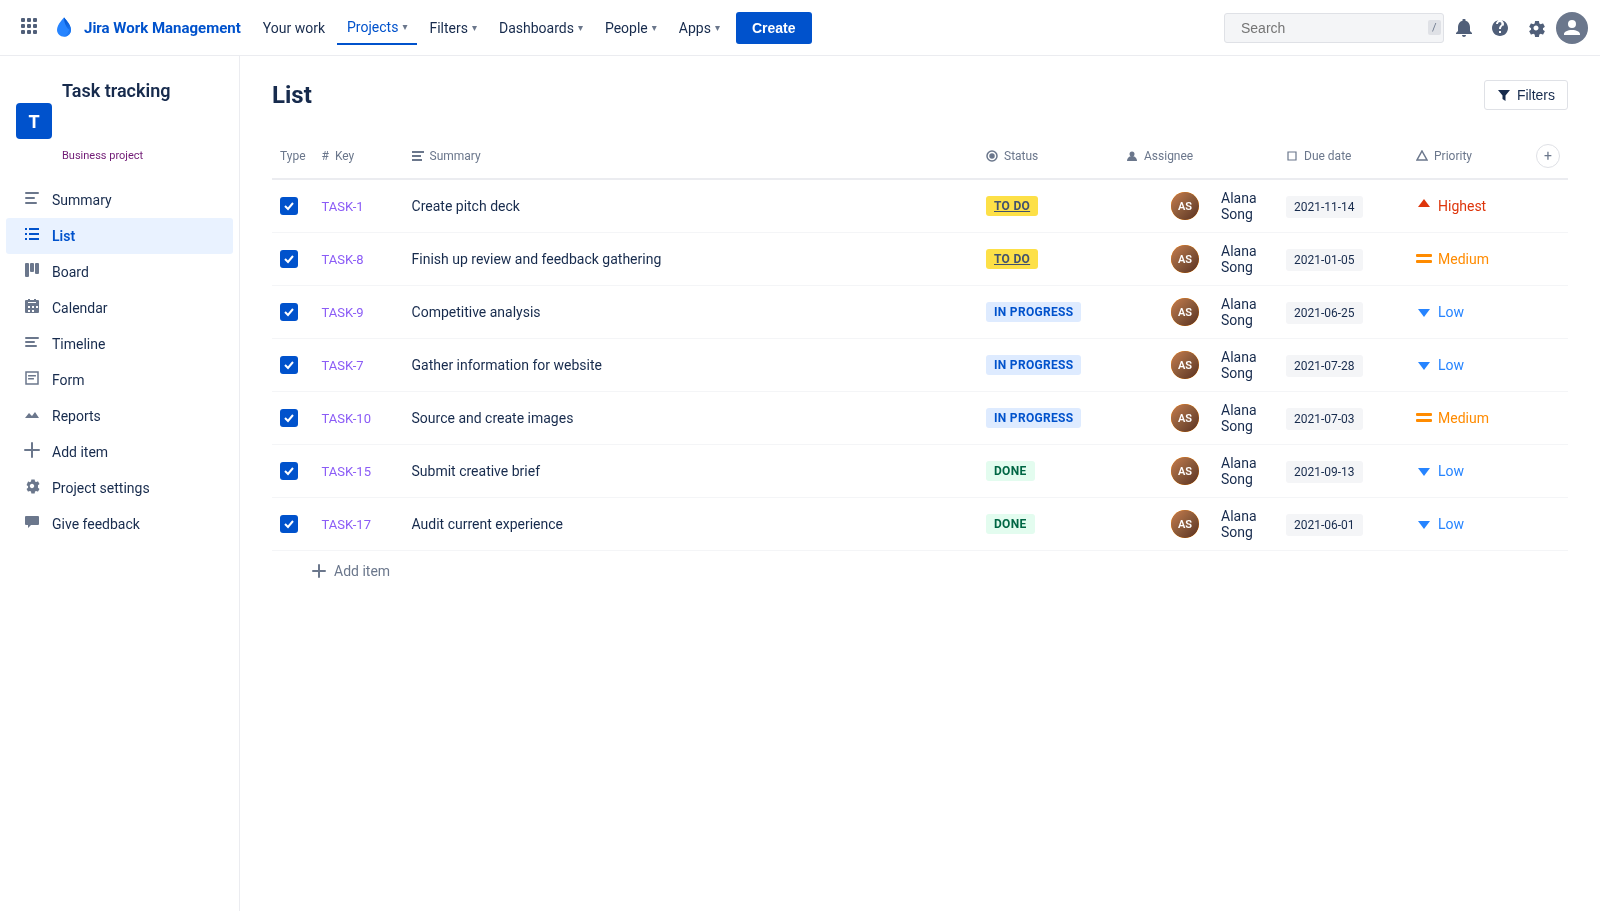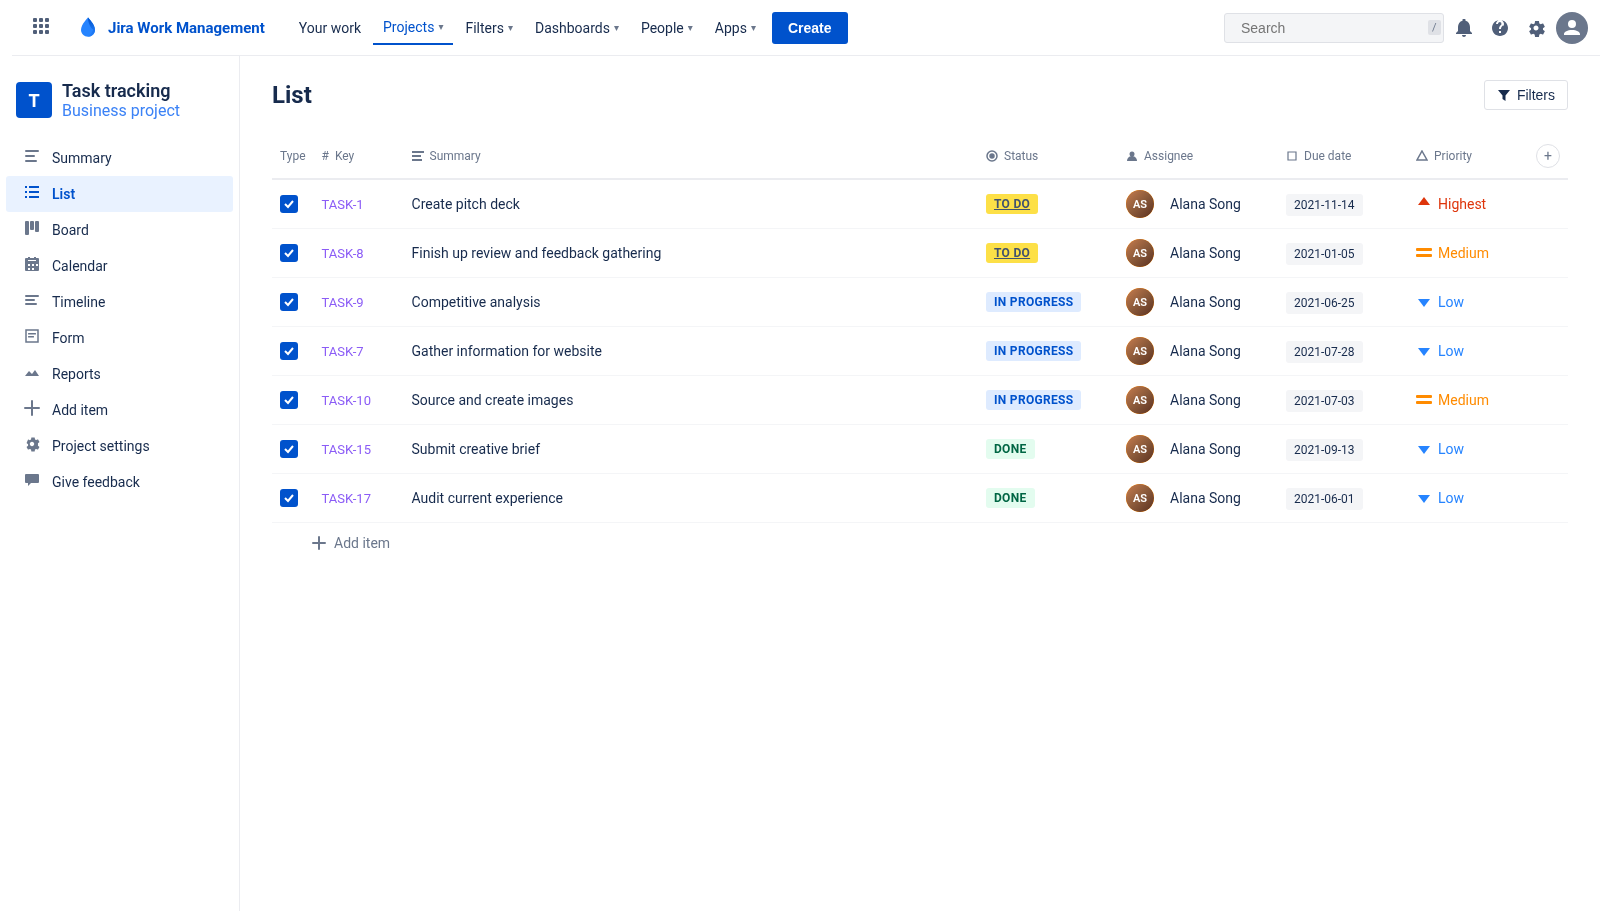--- a/index.html
+++ b/index.html
@@ -6,23 +6,23 @@
     body { font-family: -apple-system, BlinkMacSystemFont, 'Segoe UI', Roboto, sans-serif; font-size: 14px; color: #172b4d; background: #fff; height: 911px; overflow: hidden; }
 
     
     .topnav {
       height: 56px;
       background: #fff;
       border-bottom: 1px solid #ebecf0;
       display: flex;
       align-items: center;
       padding: 0 12px;
-      gap: 16px;
+      gap: 4px;
       position: fixed;
-      top: 0; left: 12px; right: 0;
+      top: 0; left: 0; right: 0;
       z-index: 100;
     }
     .topnav-grid-icon { color: #505f79; cursor: pointer; padding: 8px; font-size: 16px; }
     .topnav-logo { display: flex; align-items: center; gap: 6px; margin-right: 8px; color: #0052cc; font-weight: 700; font-size: 15px; }
     .topnav-logo svg { width: 28px; height: 28px; }
     .topnav-nav { display: flex; align-items: center; gap: 2px; flex: 1; }
     .nav-item {
       padding: 8px 10px;
       border-radius: 3px;
       cursor: pointer;
@@ -119,21 +119,21 @@
       width: 36px; height: 36px;
       background: #0052cc;
       border-radius: 4px;
       display: flex; align-items: center; justify-content: center;
       color: #fff;
       font-size: 18px;
       font-weight: 700;
     }
     .sidebar-project-info { display: flex; flex-direction: column; }
     .sidebar-project-name { font-weight: 600; font-size: 18px; color: #172b4d; }
-    .sidebar-project-type { font-size: 16px; color: #3b82f6; }
+    .sidebar-project-type { font-size: 11px; color: #701a75; margin-top: 48px; }
     .sidebar-item {
       display: flex;
       align-items: center;
       gap: 10px;
       padding: 8px 16px;
       cursor: pointer;
       color: #172b4d;
       border-radius: 3px;
       margin: 0 6px;
     }
@@ -211,21 +211,21 @@
       padding: 3px 8px;
       border-radius: 3px;
       font-size: 12px;
       font-weight: 700;
       letter-spacing: 0.3px;
     }
     .status-todo { background: #fde047; color: #42526e; text-decoration: underline; }
     .status-inprogress { background: #deebff; color: #0052cc; }
     .status-done { background: #e3fcef; color: #006644; }
 
-    .assignee-cell { display: flex; align-items: center; gap: 16px; }
+    .assignee-cell { display: flex; align-items: center; gap: 22px; margin-left: 45px; }
     .assignee-avatar {
       width: 28px; height: 28px;
       border-radius: 50%;
       background: #ff8b00;
       display: flex; align-items: center; justify-content: center;
       color: #fff;
       font-size: 11px;
       font-weight: 600;
       overflow: hidden;
       flex-shrink: 0;

